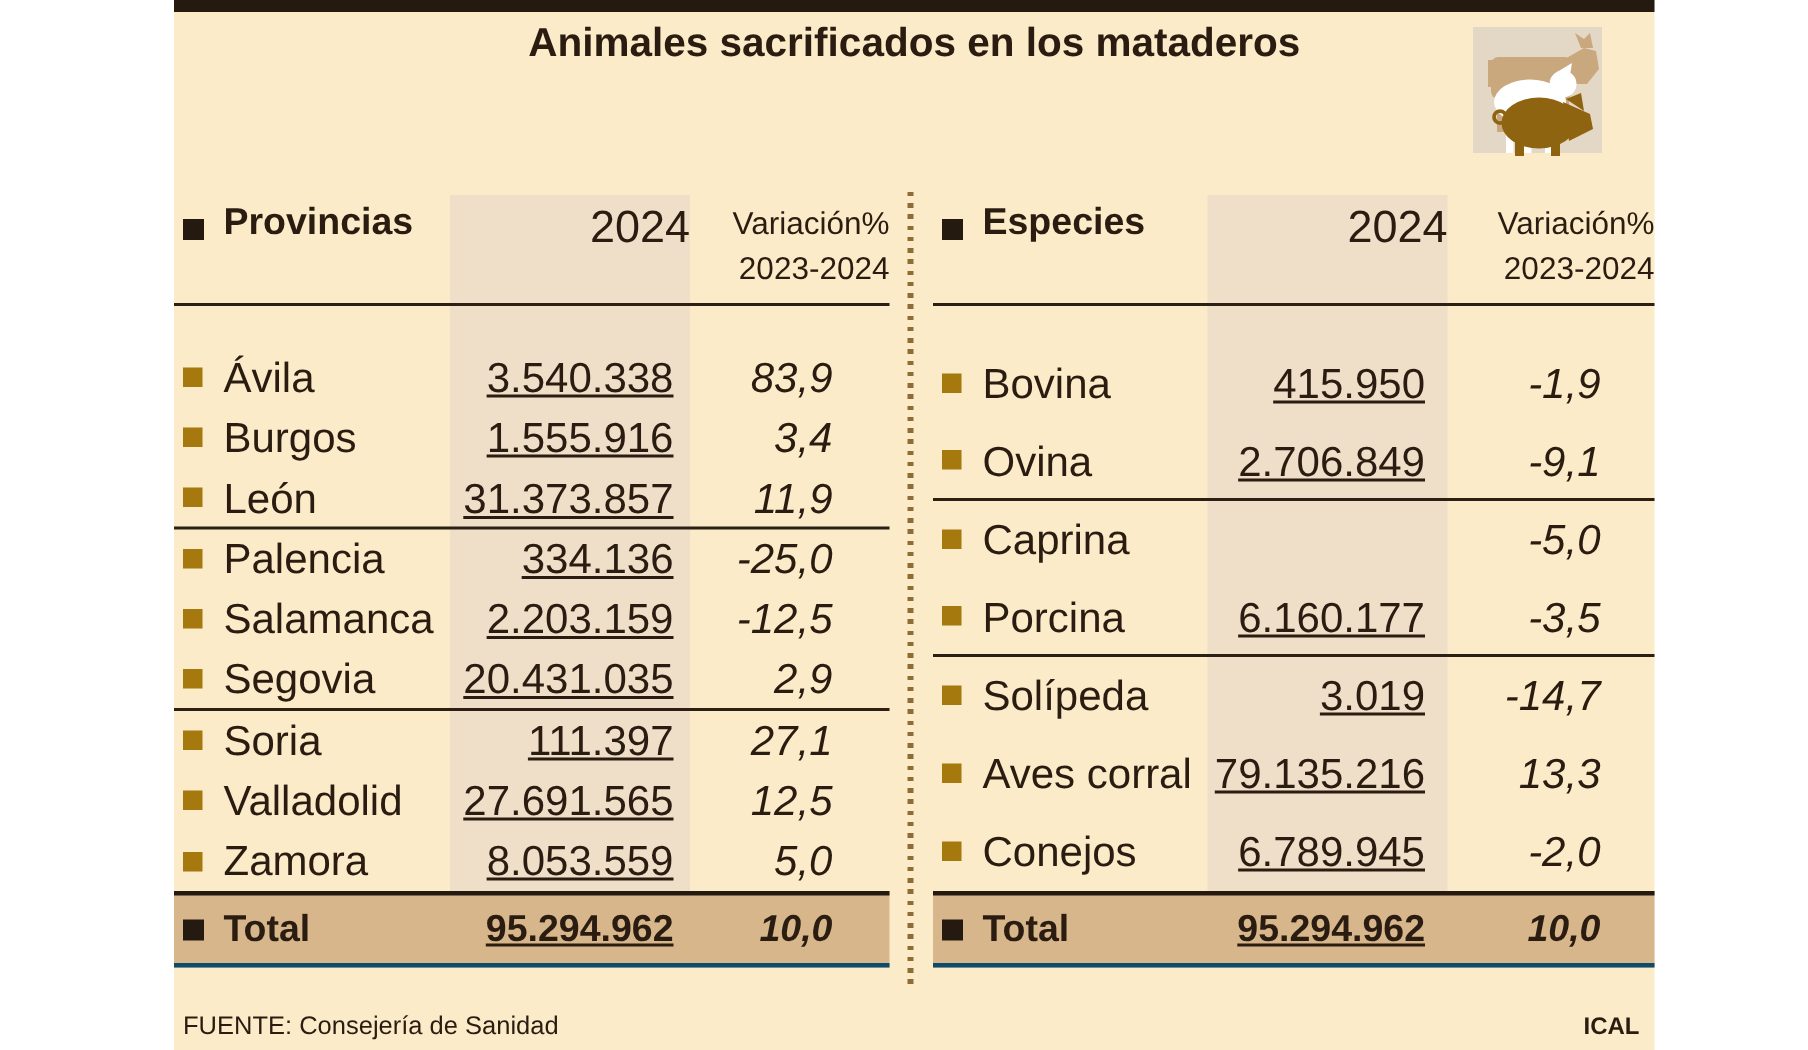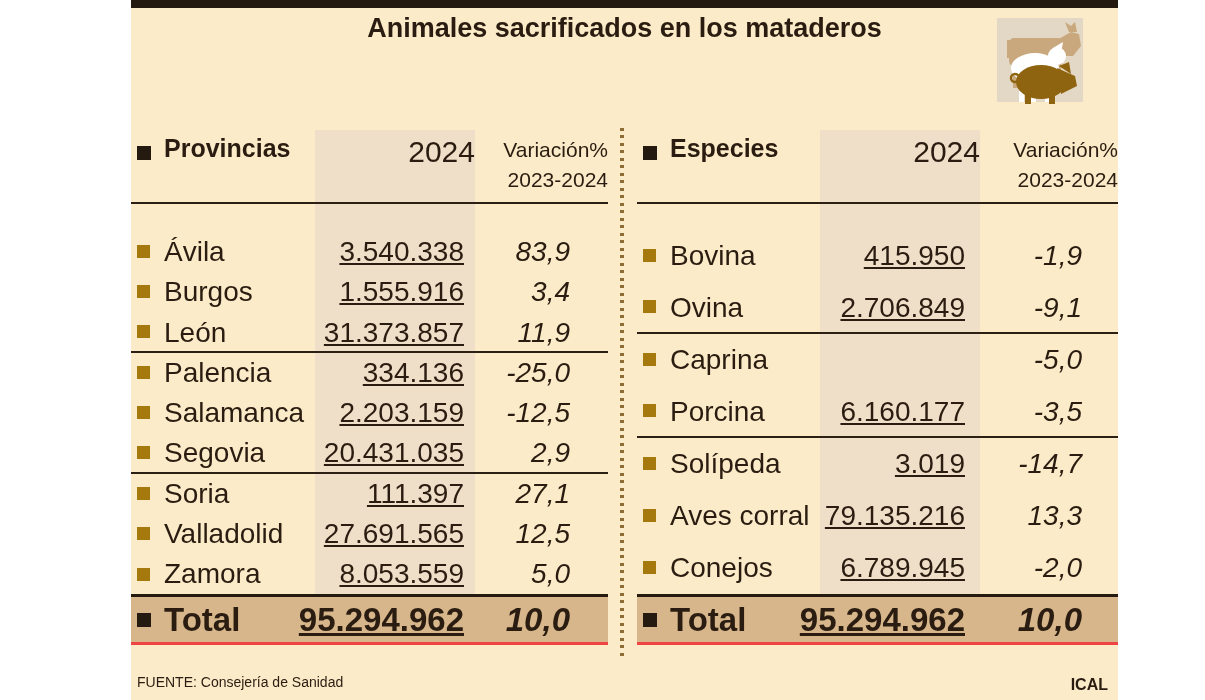--- a/index.html
+++ b/index.html
@@ -8,21 +8,20 @@
     font-family:"Liberation Sans", sans-serif;
     color:#2a1c10;
     position:relative; overflow:hidden;
   }
   #stage { position:absolute; left:0; top:0; width:1205px; height:700px; }
 
   
   #panel {
     position:absolute; left:116px; top:0; width:987px; height:700px;
     background:#fbebc9;
-    margin-left:15px;
   }
   #topbar {
     position:absolute; left:0; top:0; right:0; height:8px; background:#241a10;
   }
   #main-title {
     position:absolute; left:0; top:13px; width:100%;
     text-align:center; font-size:27px; font-weight:bold; letter-spacing:0;
   }
 
   
@@ -62,28 +61,28 @@
     font-size:28px; box-sizing:border-box;
   }
   .row.sep { border-bottom:2px solid #2b2013; }
   .row .bullet { position:absolute; left:6px; top:50%; margin-top:-7px; }
   .cell-label { position:absolute; left:33px; top:0; }
   .cell-value { position:absolute; right:var(--value-right); top:0;text-decoration:underline; }
   .cell-var   { position:absolute; right:var(--var-right); top:0;font-style:italic; }
 
   .trow {
     position:absolute; left:0; right:0; top:464px; height:45px;
-    background:#d6b68a; border-top:3px solid #241a10; border-bottom:3px solid #ef4444;
-    line-height:45px; font-size:33px; font-weight:bold;
+    background:#d6b68a; border-top:3px solid #241a10; border-bottom:3px solid #0c4a6e;
+    line-height:45px; font-size:25px; font-weight:bold;
   }
   .trow .bullet { position:absolute; left:6px; top:50%; margin-top:-7px; }
 
   
   #source-note {
-    position:absolute; left:6px; top:674px; font-size:14px;
+    position:absolute; left:6px; top:674px; font-size:17px;
   }
   #credit-note {
     position:absolute; right:10px; top:676px; font-size:16px; font-weight:bold;
   }
 </style>
 </head>
 <body>
 
 <div id="stage">
   <div id="panel">

